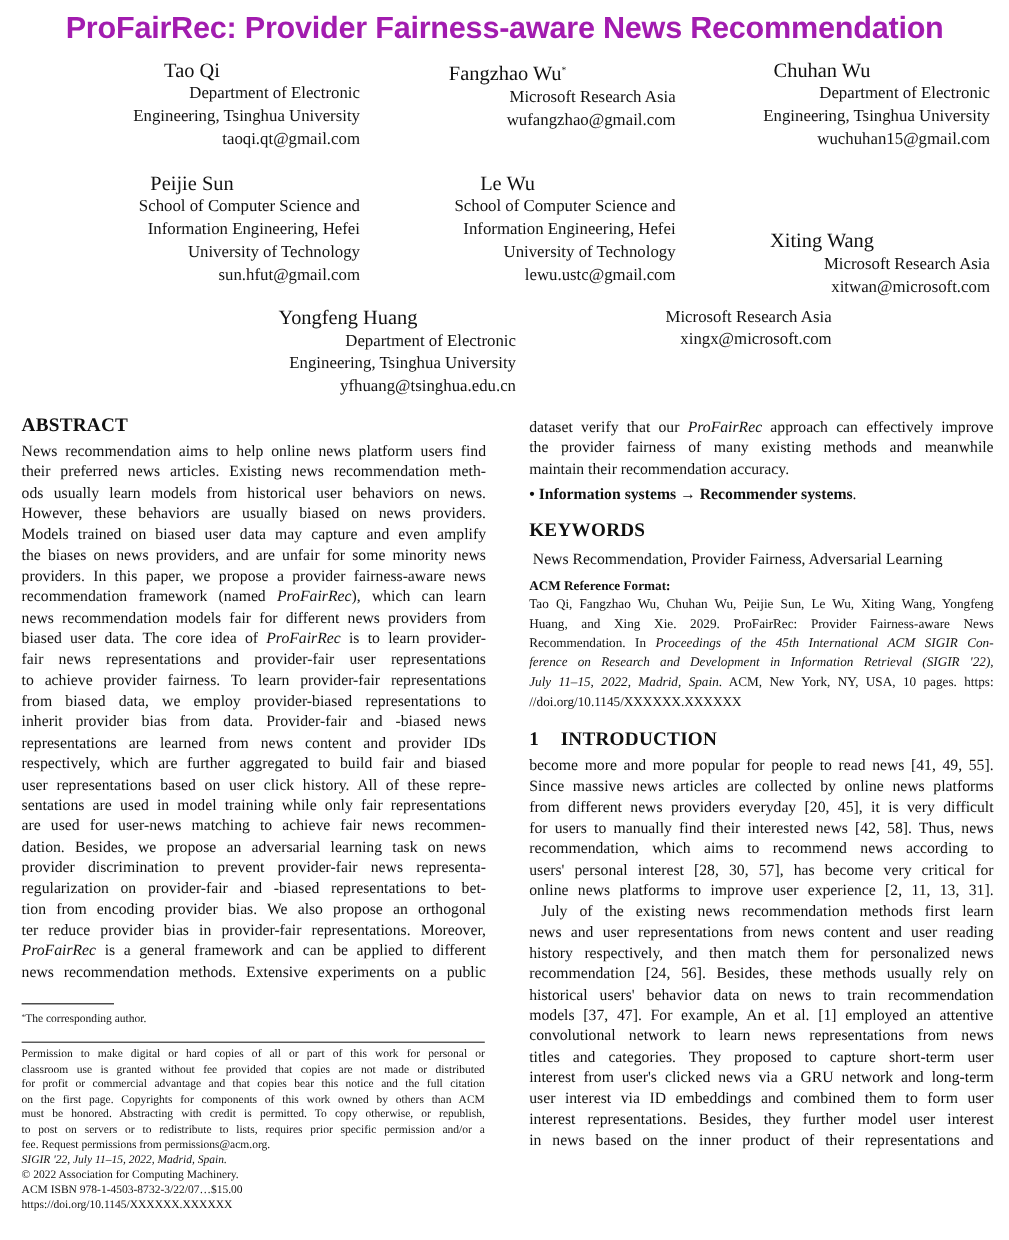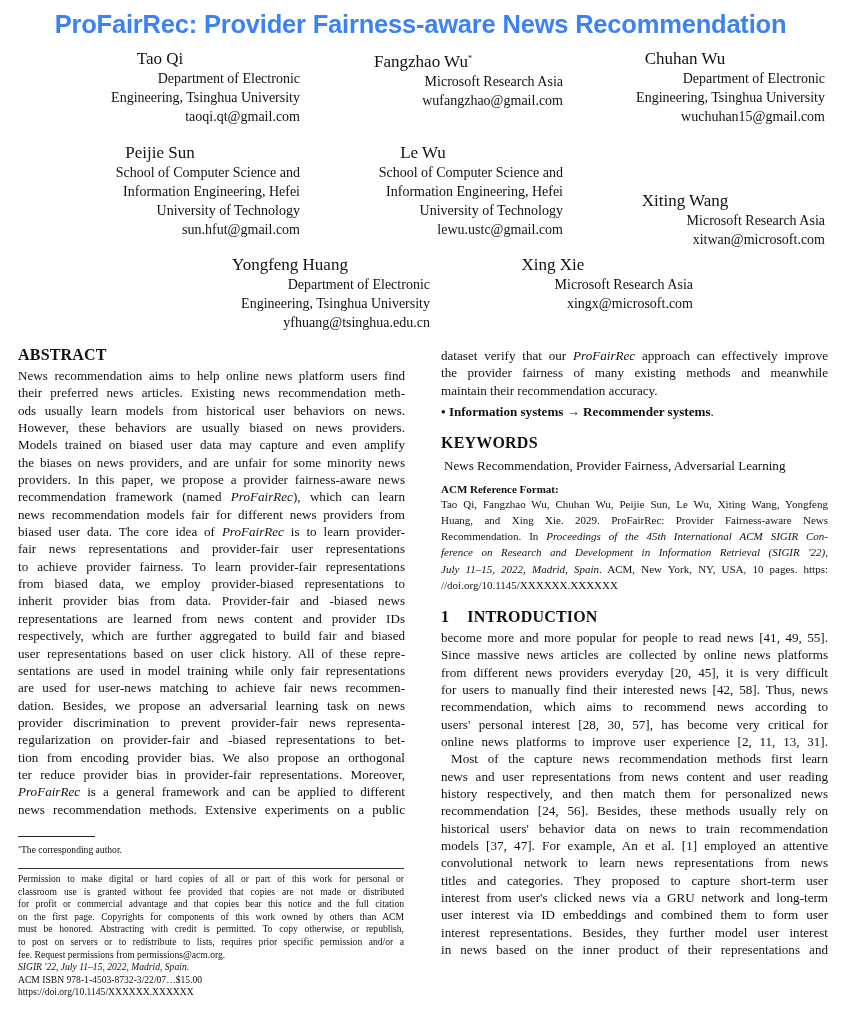--- a/index.html
+++ b/index.html
@@ -1,17 +1,17 @@
 <!DOCTYPE html>
 <html><head>
 <meta charset="utf-8">
 <style>
   html, body { margin: 0; padding: 0; background: #ffffff; }
   body { width: 841px; height: 1033px; position: relative; overflow: hidden; color: #111; font-family: "Liberation Serif", "DejaVu Serif", serif; }
-  .title { position: absolute; top: 10px; left: 0; width: 841px; text-align: center; font-family: "Liberation Sans", "DejaVu Sans", sans-serif; font-weight: bold; font-size: 25.5px; letter-spacing: -0.2px; color: #3b82f6; }
+  .title { position: absolute; top: 10px; left: 0; width: 841px; text-align: center; font-family: "Liberation Sans", "DejaVu Sans", sans-serif; font-weight: bold; font-size: 25.5px; letter-spacing: -0.2px; color: #a21caf; }
   .author { position: absolute; text-align: center; width: 280px; }
   .author .name { font-size: 17px; line-height: 20px; }
   .author .aff { font-size: 14px; line-height: 19px; text-align: right; }
   .author .name sup { font-size: 8px; vertical-align: 6px; }
   .col { position: absolute; width: 387px; }
   .col-left { left: 18px; }
   .col-right { left: 441px; }
   .line { font-size: 13.1px; line-height: 17.35px; text-align: justify; text-align-last: justify; white-space: nowrap; height: 17.35px; overflow: visible; }
   .line.last { text-align-last: left; }
   .line.indent { padding-left: 10px; }
@@ -73,21 +73,20 @@
   <div class="aff">xitwan@microsoft.com</div>
 </div>
 
 <div class="author" style="left:150px; top:255px;">
   <div class="name">Yongfeng Huang</div>
   <div class="aff">Department of Electronic</div>
   <div class="aff">Engineering, Tsinghua University</div>
   <div class="aff">yfhuang@tsinghua.edu.cn</div>
 </div>
 <div class="author" style="left:413px; top:255px;">
-  <div class="name">Xing Xie</div>
   <div class="aff">Microsoft Research Asia</div>
   <div class="aff">xingx@microsoft.com</div>
 </div>
 
 <div class="col col-left" style="top:345px;">
   <div class="sec-head">ABSTRACT</div>
   <div id="abstract-lines" style="margin-top:2px;">
       <div class="line">News recommendation aims to help online news platform users find</div>
       <div class="line">their preferred news articles. Existing news recommendation meth-</div>
       <div class="line">ods usually learn models from historical user behaviors on news.</div>
@@ -127,20 +126,21 @@
   <div id="permission-lines">
       <div class="small-line">Permission to make digital or hard copies of all or part of this work for personal or</div>
       <div class="small-line">classroom use is granted without fee provided that copies are not made or distributed</div>
       <div class="small-line">for profit or commercial advantage and that copies bear this notice and the full citation</div>
       <div class="small-line">on the first page. Copyrights for components of this work owned by others than ACM</div>
       <div class="small-line">must be honored. Abstracting with credit is permitted. To copy otherwise, or republish,</div>
       <div class="small-line">to post on servers or to redistribute to lists, requires prior specific permission and/or a</div>
       <div class="small-line last">fee. Request permissions from permissions@acm.org.</div>
     </div>
   <div class="small-line last" style="font-style:italic;">SIGIR '22, July 11–15, 2022, Madrid, Spain.</div>
+  <div class="small-line last">© 2022 Association for Computing Machinery.</div>
   <div class="small-line last">ACM ISBN 978-1-4503-8732-3/22/07…$15.00</div>
   <div class="small-line last">https://doi.org/10.1145/XXXXXX.XXXXXX</div>
 </div>
 
 <div class="col col-right" style="top:347px;">
   <div id="abstract-cont">
       <div class="line">dataset verify that our <i>ProFairRec</i> approach can effectively improve</div>
       <div class="line">the provider fairness of many existing methods and meanwhile</div>
       <div class="line last">maintain their recommendation accuracy.</div>
     </div>
@@ -169,21 +169,21 @@
     <span>1</span><span style="display:inline-block;width:18px;"></span><span>INTRODUCTION</span>
   </div>
   <div id="intro-lines" style="margin-top:2px;">
       <div class="line">become more and more popular for people to read news [41, 49, 55].</div>
       <div class="line">Since massive news articles are collected by online news platforms</div>
       <div class="line">from different news providers everyday [20, 45], it is very difficult</div>
       <div class="line">for users to manually find their interested news [42, 58]. Thus, news</div>
       <div class="line">recommendation, which aims to recommend news according to</div>
       <div class="line">users' personal interest [28, 30, 57], has become very critical for</div>
       <div class="line">online news platforms to improve user experience [2, 11, 13, 31].</div>
-      <div class="line indent">Most of the capture news recommendation methods first learn</div>
+      <div class="line indent">July of the existing news recommendation methods first learn</div>
       <div class="line">news and user representations from news content and user reading</div>
       <div class="line">history respectively, and then match them for personalized news</div>
       <div class="line">recommendation [24, 56]. Besides, these methods usually rely on</div>
       <div class="line">historical users' behavior data on news to train recommendation</div>
       <div class="line">models [37, 47]. For example, An et al. [1] employed an attentive</div>
       <div class="line">convolutional network to learn news representations from news</div>
       <div class="line">titles and categories. They proposed to capture short-term user</div>
       <div class="line">interest from user's clicked news via a GRU network and long-term</div>
       <div class="line">user interest via ID embeddings and combined them to form user</div>
       <div class="line">interest representations. Besides, they further model user interest</div>

